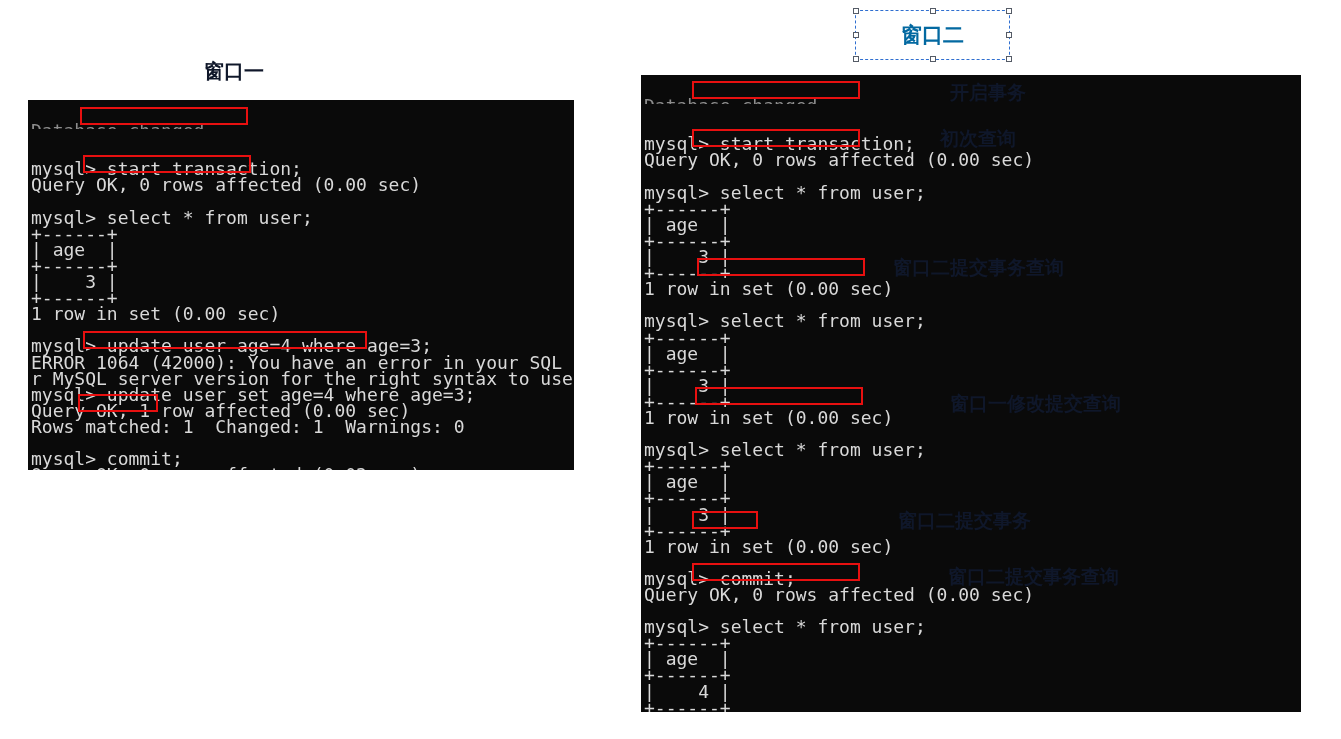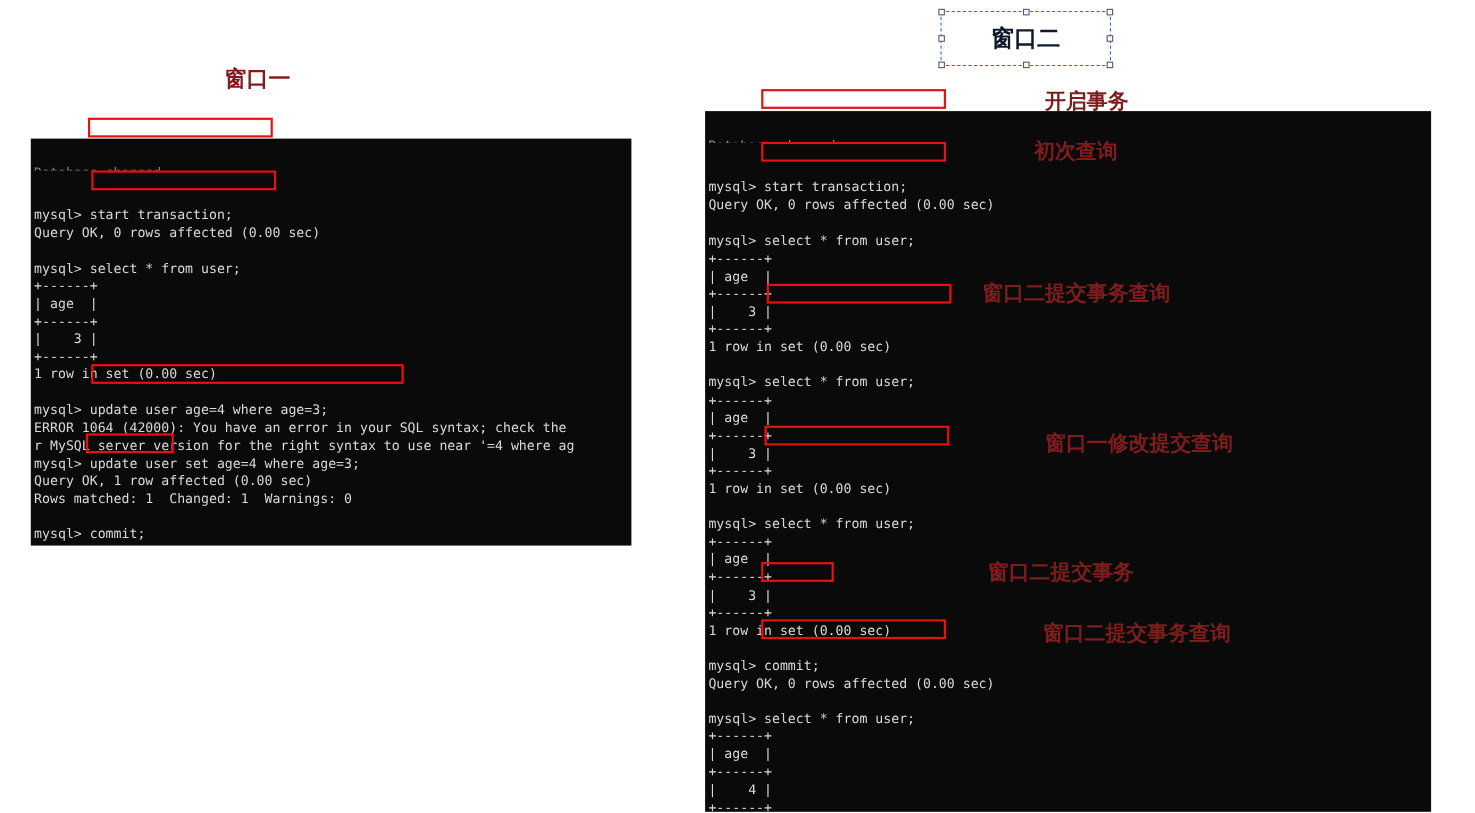--- a/index.html
+++ b/index.html
@@ -11,21 +11,21 @@
     width: 1341px;
     height: 739px;
     position: relative;
     font-family: "Liberation Sans", sans-serif;
     overflow: hidden;
   }
 
   
   .anno {
     position: absolute;
-    color: #7f1d1d;
+    color: #0f172a;
     font-family: "DejaVu Sans", sans-serif;
     font-size: 19px;
     font-weight: 700;
     line-height: 1;
     white-space: nowrap;
   }
 
   
   .selbox {
     position: absolute;
@@ -47,39 +47,38 @@
   .selbox .h-mr { right: -3px; top: calc(50% - 3px); }
   .selbox .h-bl { left: -3px;  bottom: -3px; }
   .selbox .h-bm { left: calc(50% - 3px); bottom: -3px; }
   .selbox .h-br { right: -3px; bottom: -3px; }
   .selbox .selbox-label {
     position: absolute;
     left: 0; right: 0;
     top: 50%;
     transform: translateY(-50%);
     text-align: center;
-    color: #0f172a;
+    color: #0369a1;
     font-family: "DejaVu Sans", sans-serif;
     font-size: 21px;
     font-weight: 700;
     line-height: 1;
   }
 
   
   .terminal {
     position: absolute;
     background: #0a0a0a;
     color: #d9d9d9;
     font-family: "DejaVu Sans Mono", monospace;
-    font-size: 12px;
+    font-size: 18px;
     line-height: 16.1px;
     letter-spacing: 0px;
     overflow: hidden;
     white-space: pre;
-    margin-top: 26px;
   }
   .terminal .line {
     height: 16.1px;
     white-space: pre;
   }
   .terminal .line.blank { }
   
   .terminal .clip-top {
     height: 6px;
     overflow: hidden;

